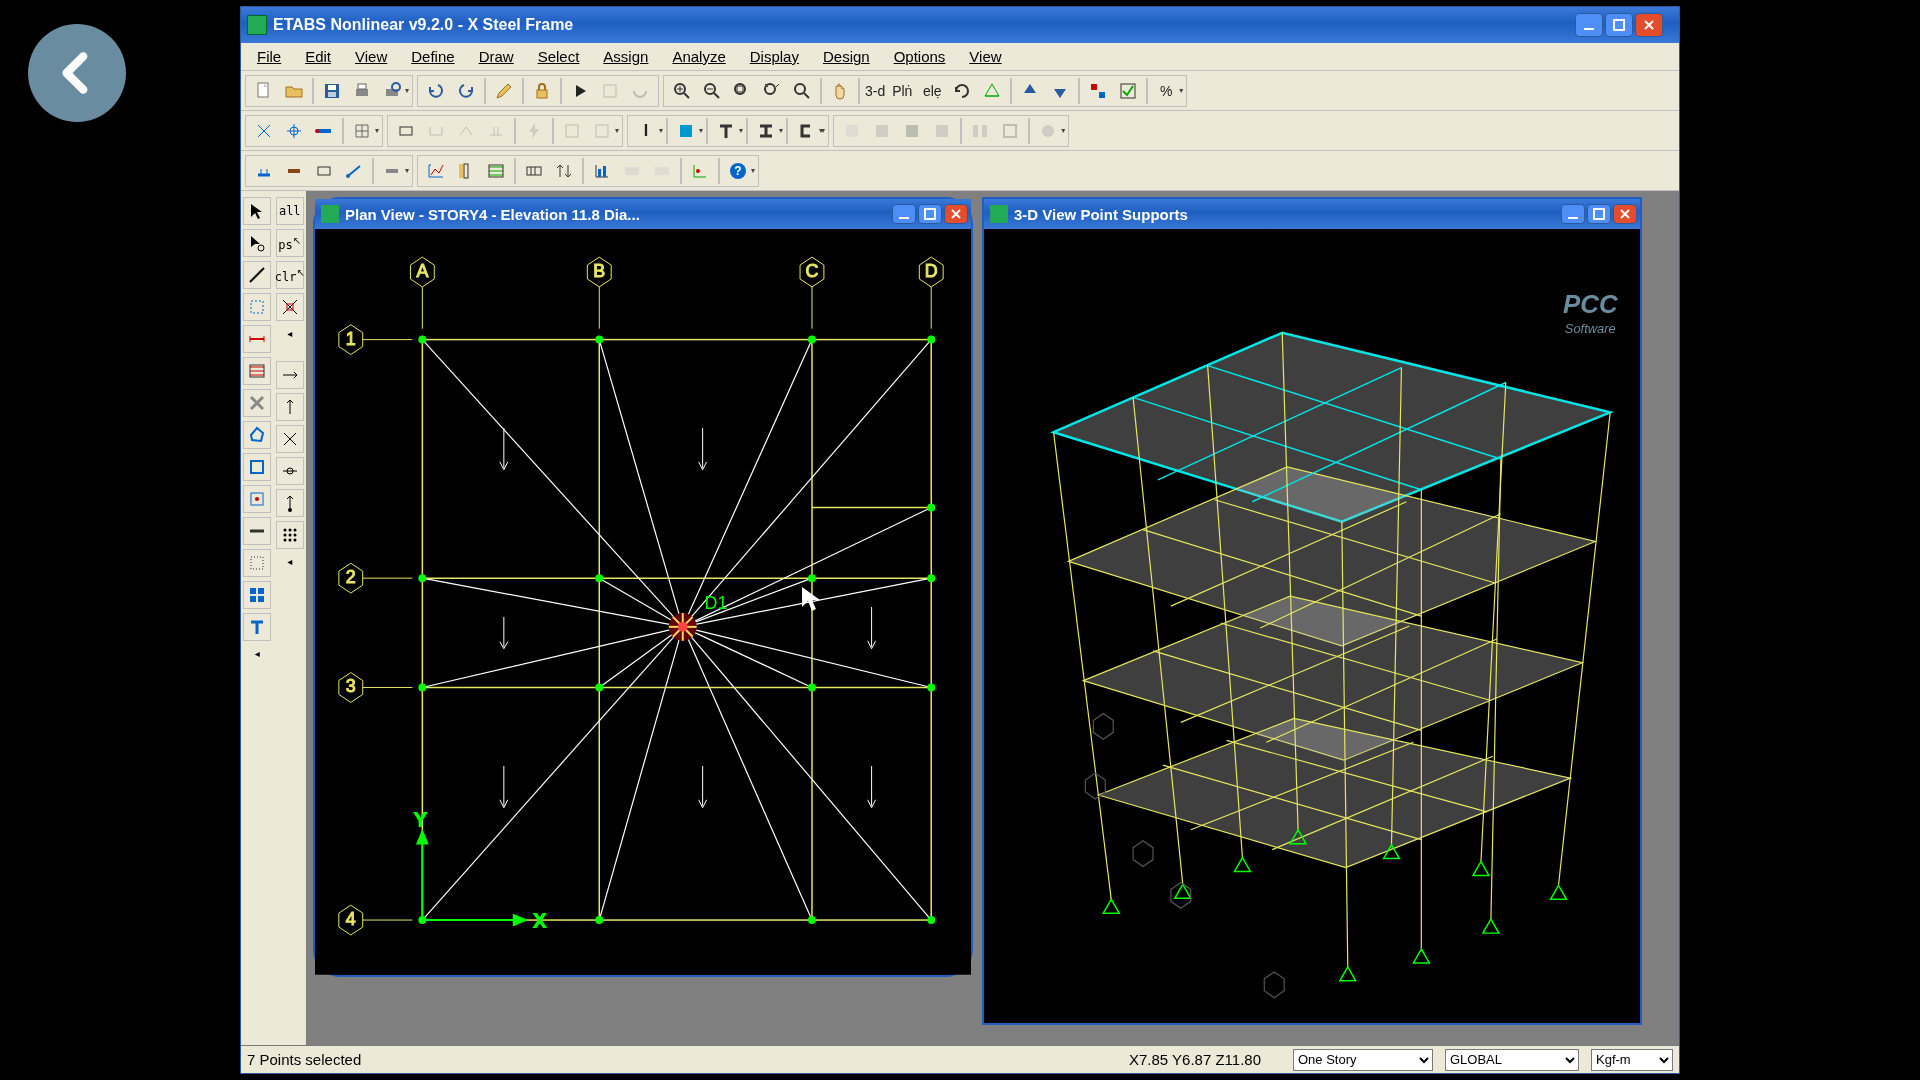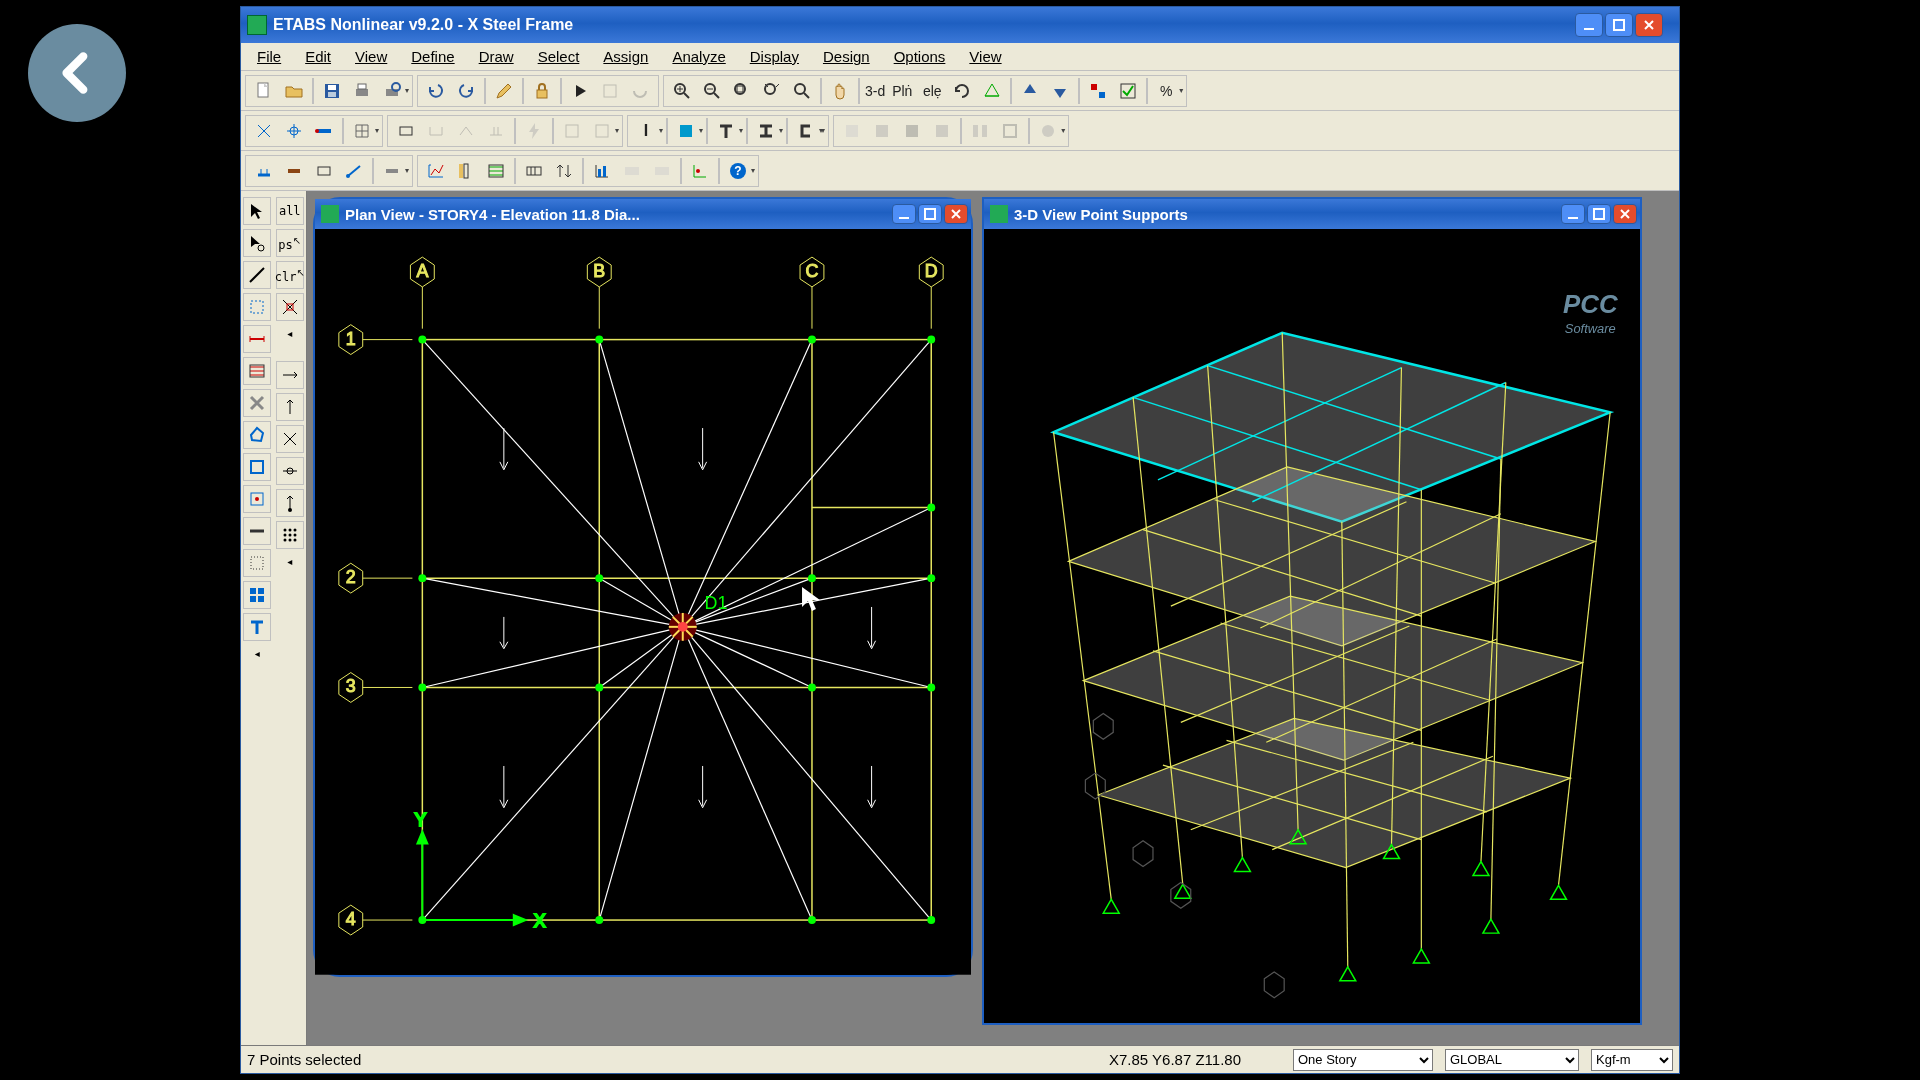--- a/index.html
+++ b/index.html
@@ -972,20 +972,20 @@
               </g>
             </svg>
           </div>
         </div>
       </div>
     </div>
 
     <div class="statusbar">
       <span>7 Points selected</span>
       <span class="sp"></span>
-      <span style="margin-right:40px;">X7.85  Y6.87  Z11.80</span>
+      <span style="margin-right:20px;">X7.85  Y6.87  Z11.80</span>
       <select class="combo" style="width:140px;"><option>One Story</option></select>
       <select class="combo" style="width:134px;"><option>GLOBAL</option></select>
       <select class="combo" style="width:82px;"><option>Kgf-m</option></select>
     </div>
 
   </div>
 </div>
 
 </body></html>

